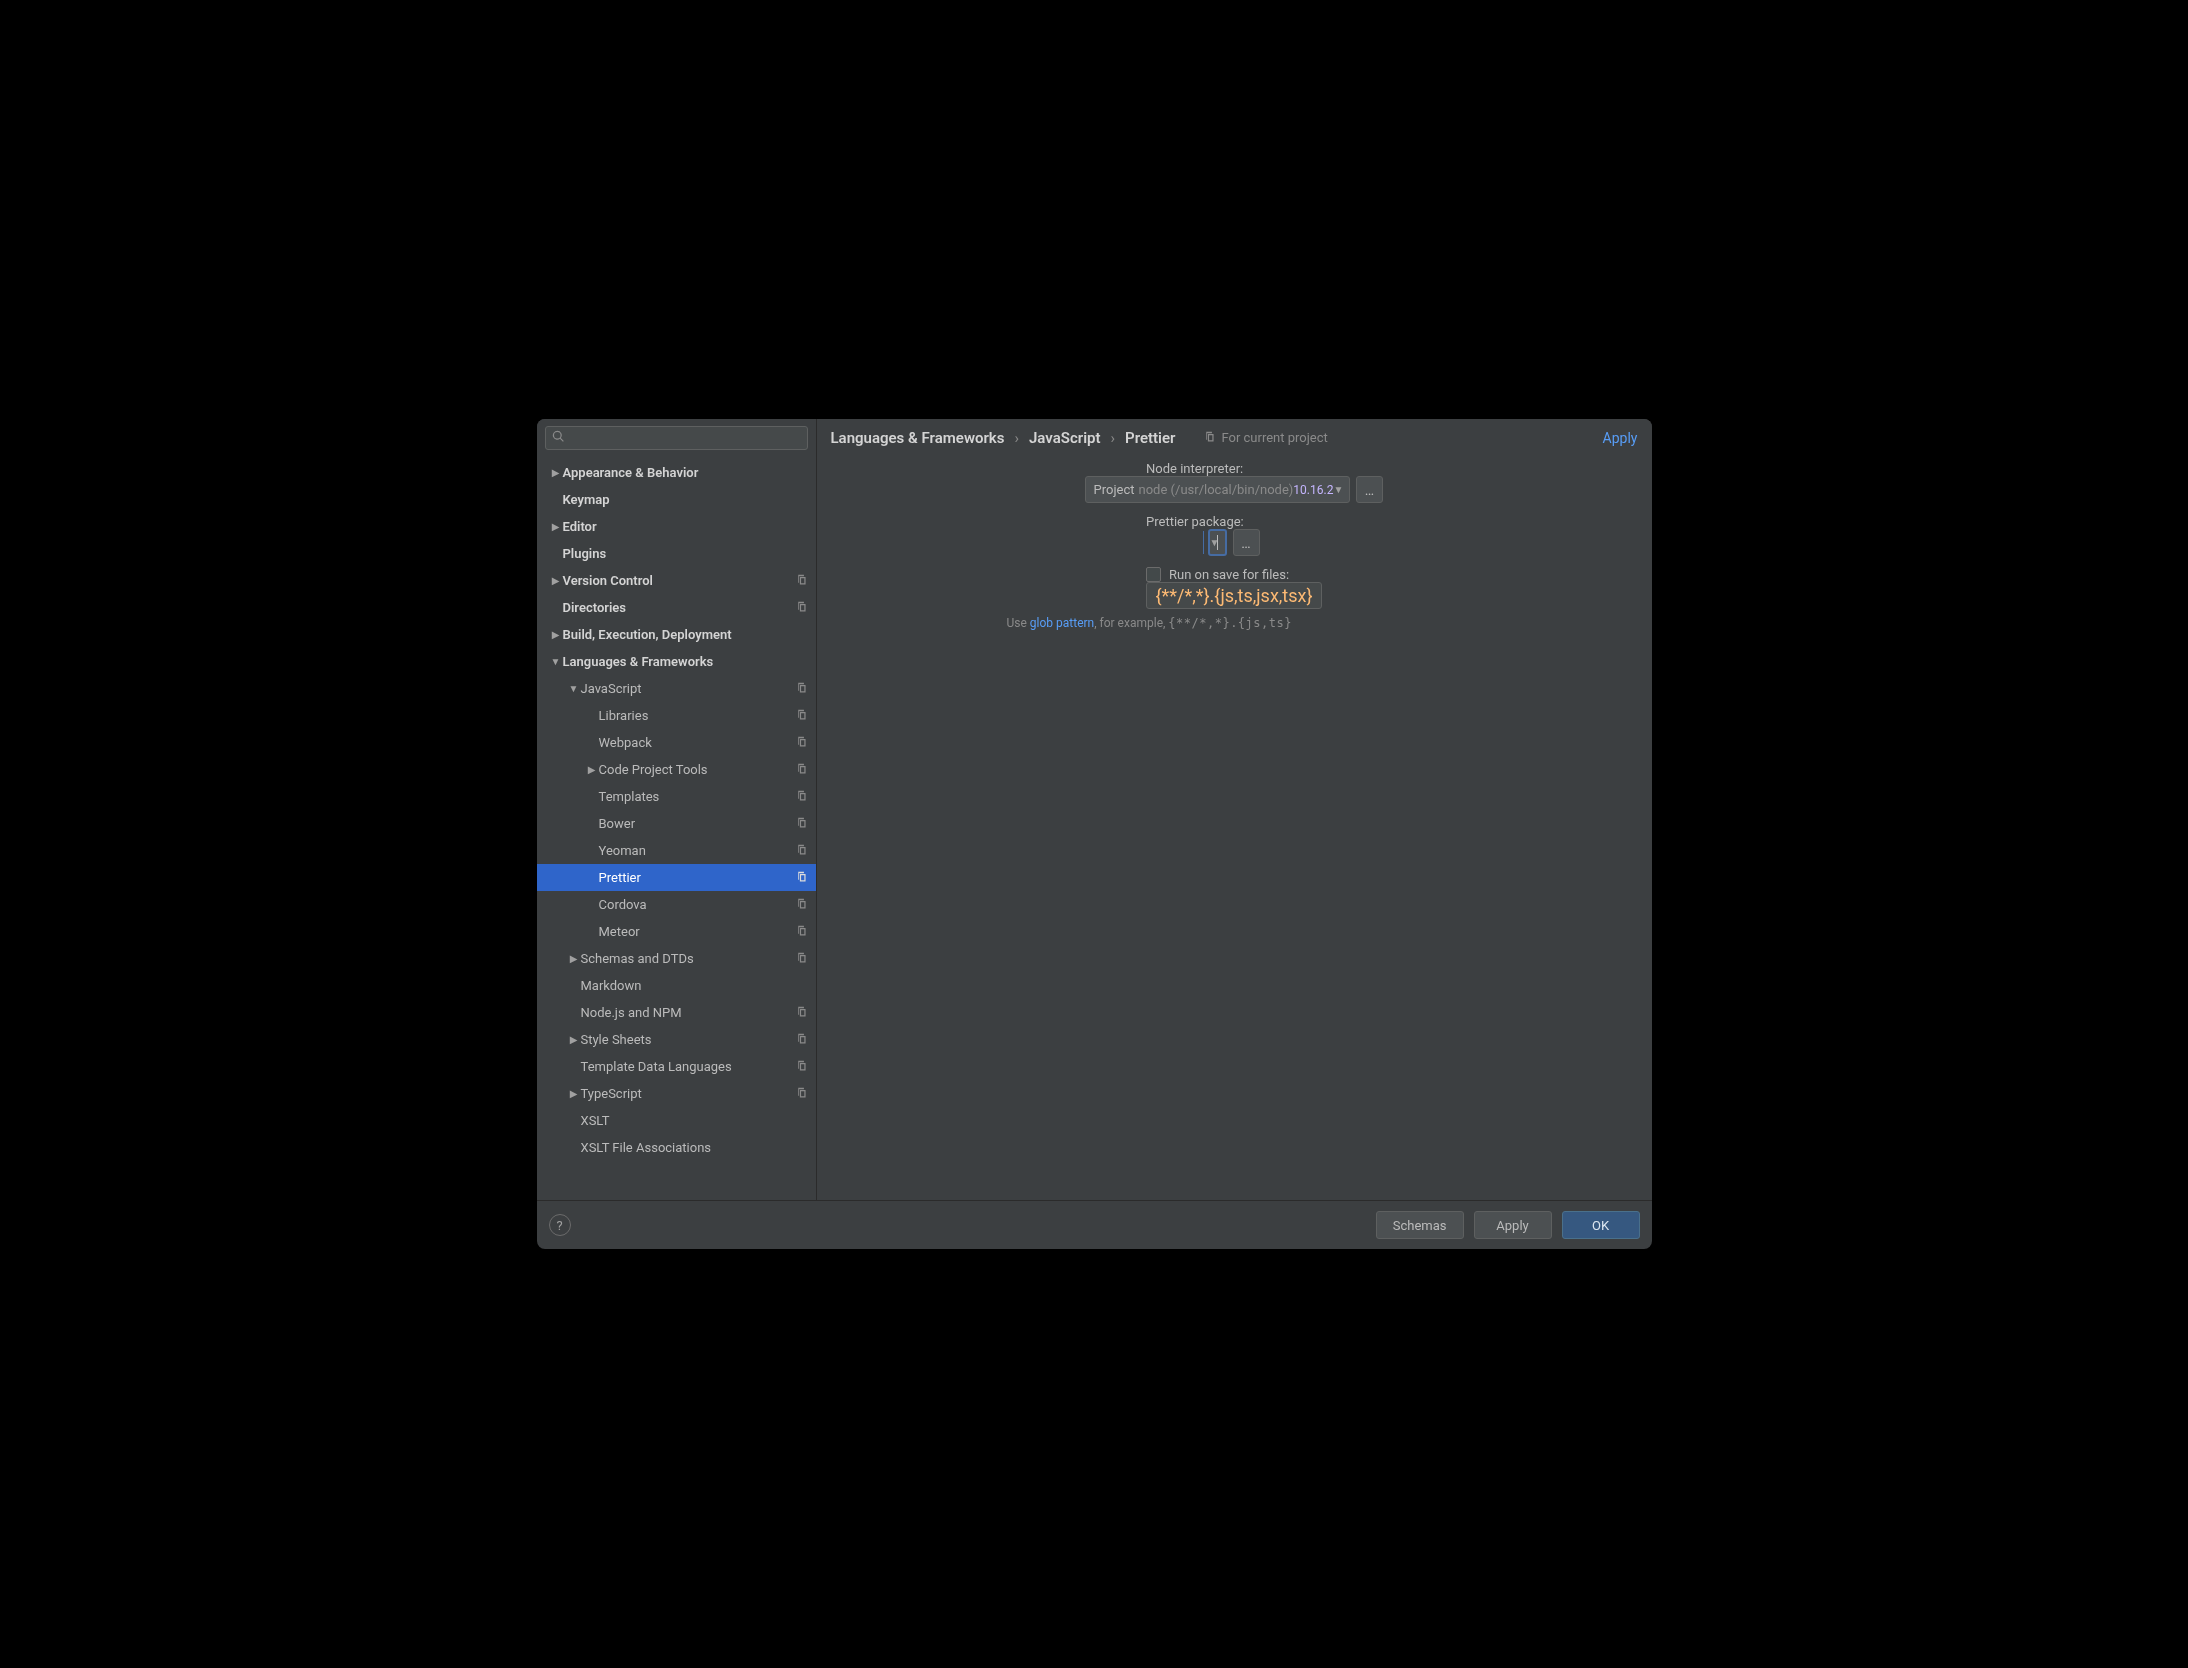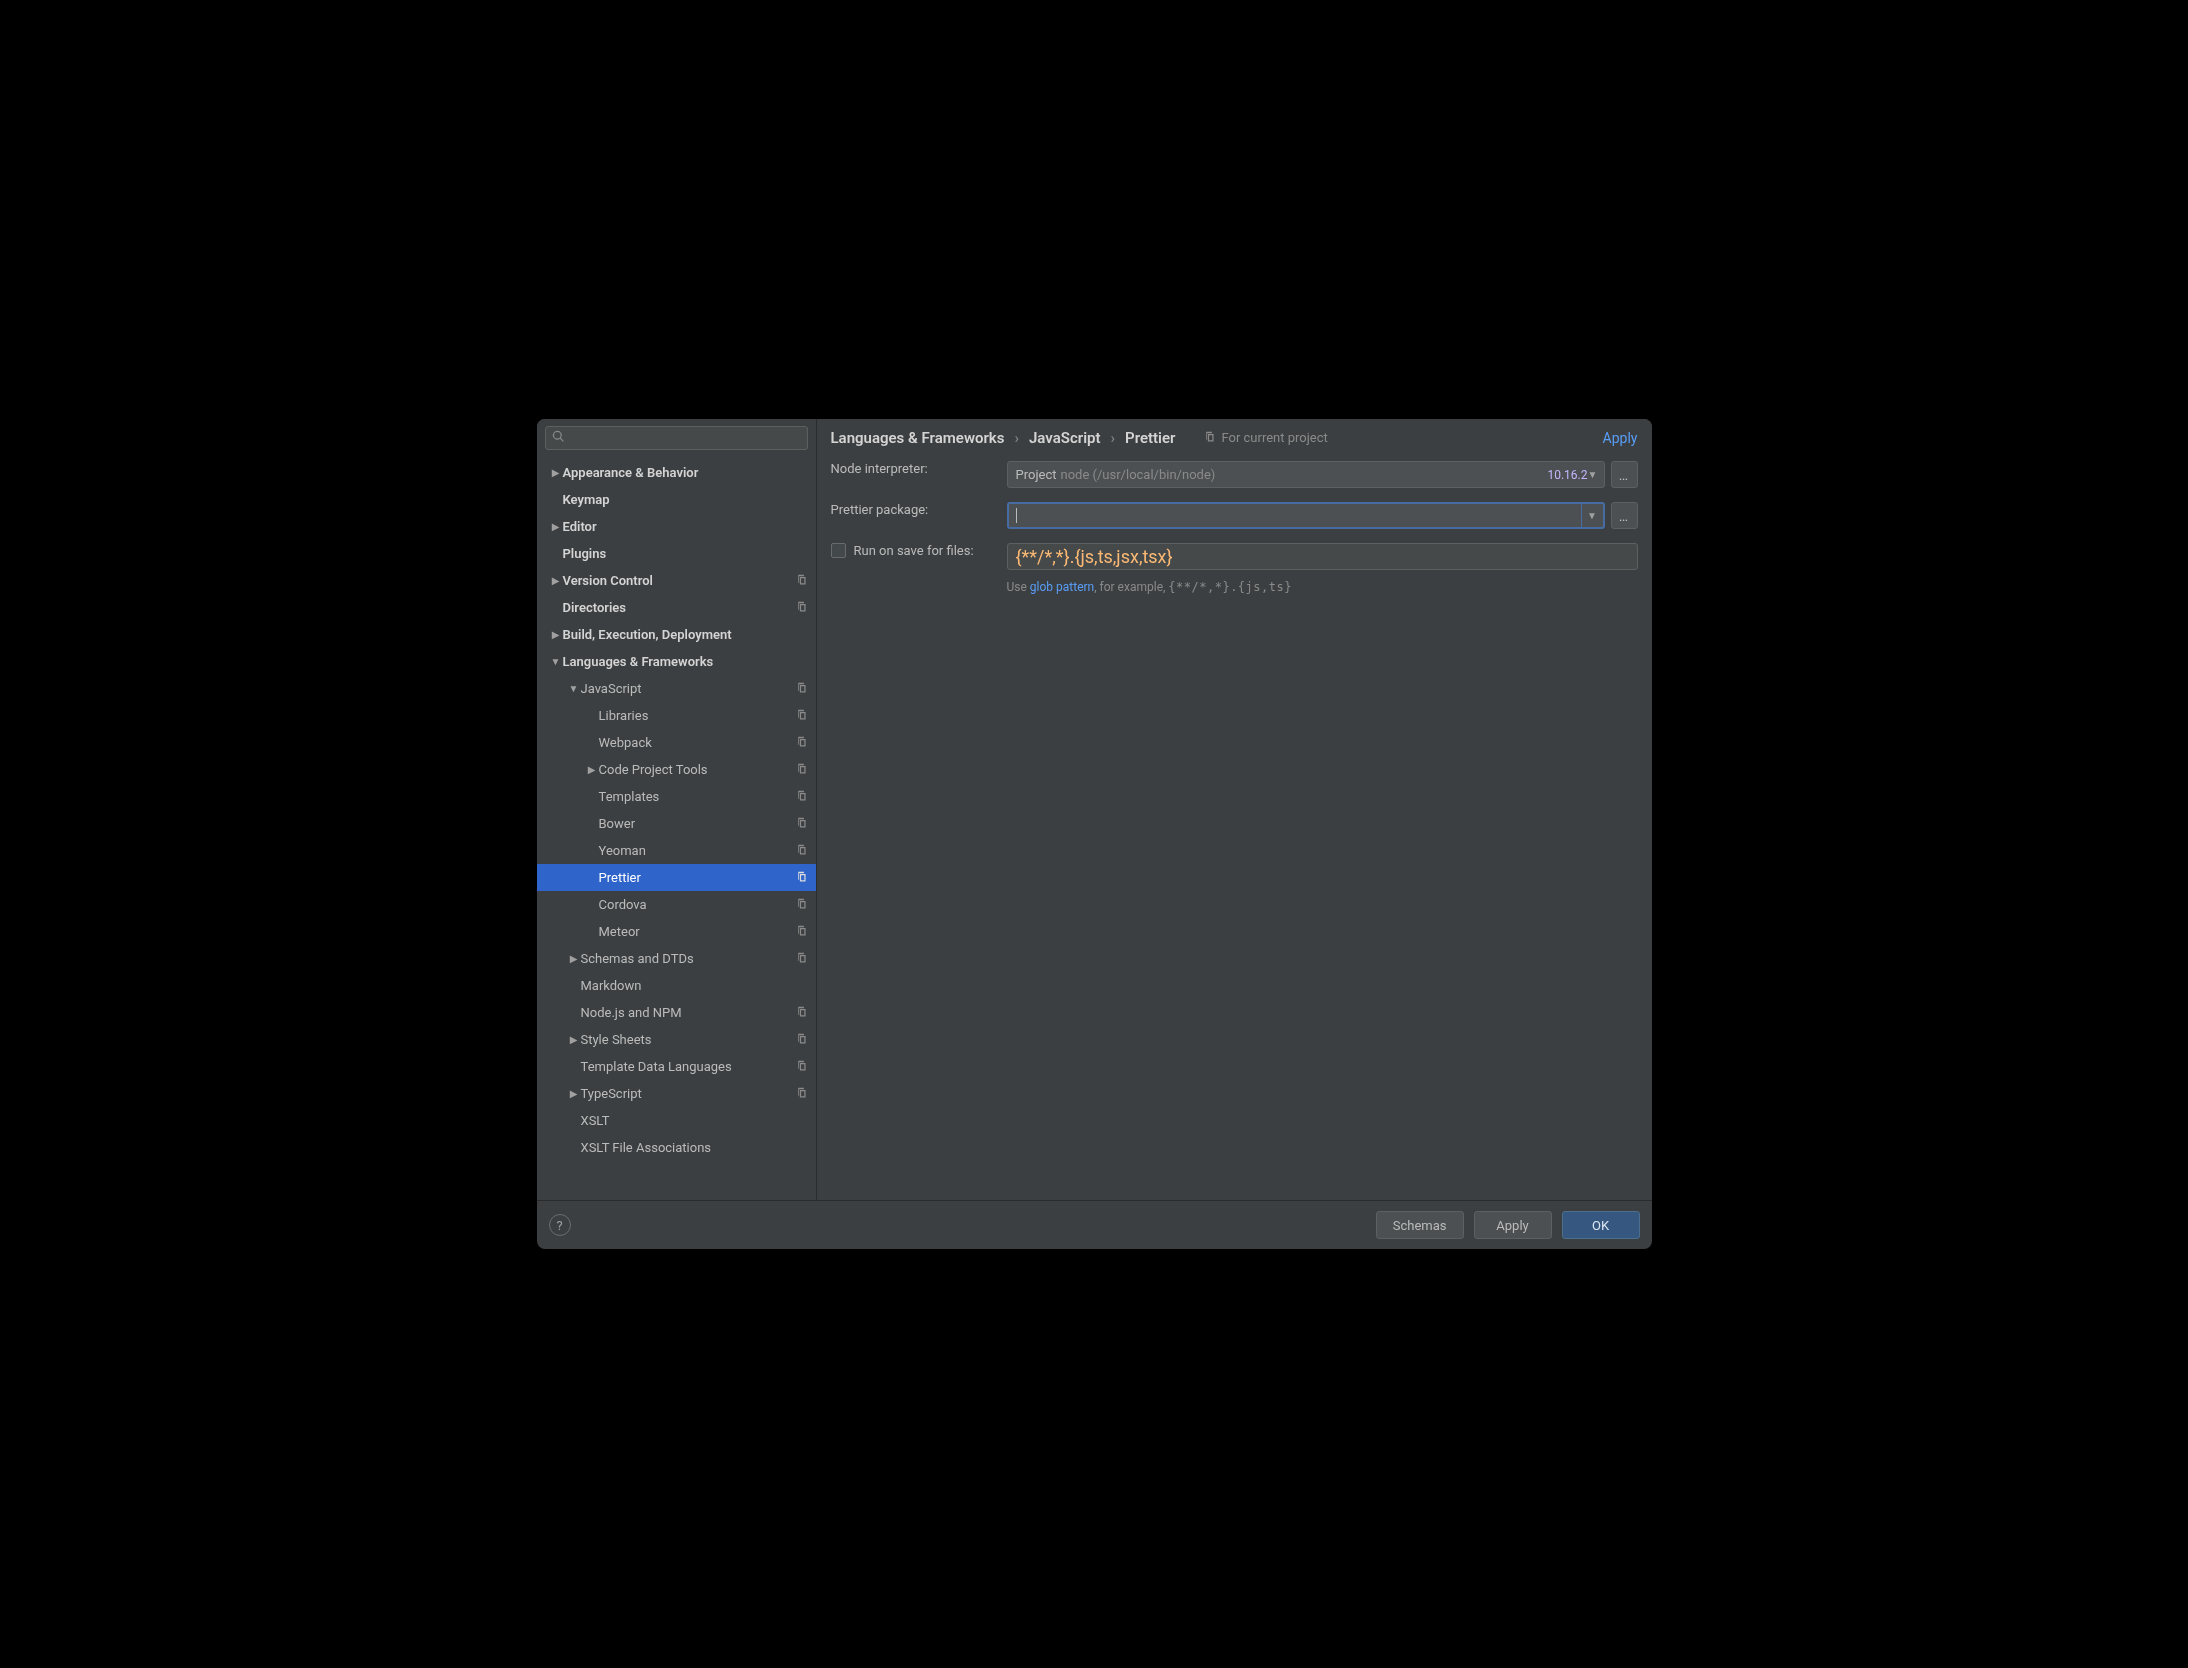--- a/index.html
+++ b/index.html
@@ -141,23 +141,24 @@
     margin-left: auto;
     color: #589df6;
     font-size: 14px;
     cursor: pointer;
   }
   .form {
     padding: 10px 14px;
   }
   .form-row {
     display: flex;
-    align-items: flex-start;
+    align-items: center;
     min-height: 30px;
     margin-bottom: 11px;
+    flex-direction: column;
   }
   .form-label {
     width: 176px;
     color: #bbbbbb;
     font-size: 13px;
     display: flex;
     align-items: center;
     gap: 8px;
   }
   .form-field { flex: 1; display: flex; align-items: center; gap: 6px; }

